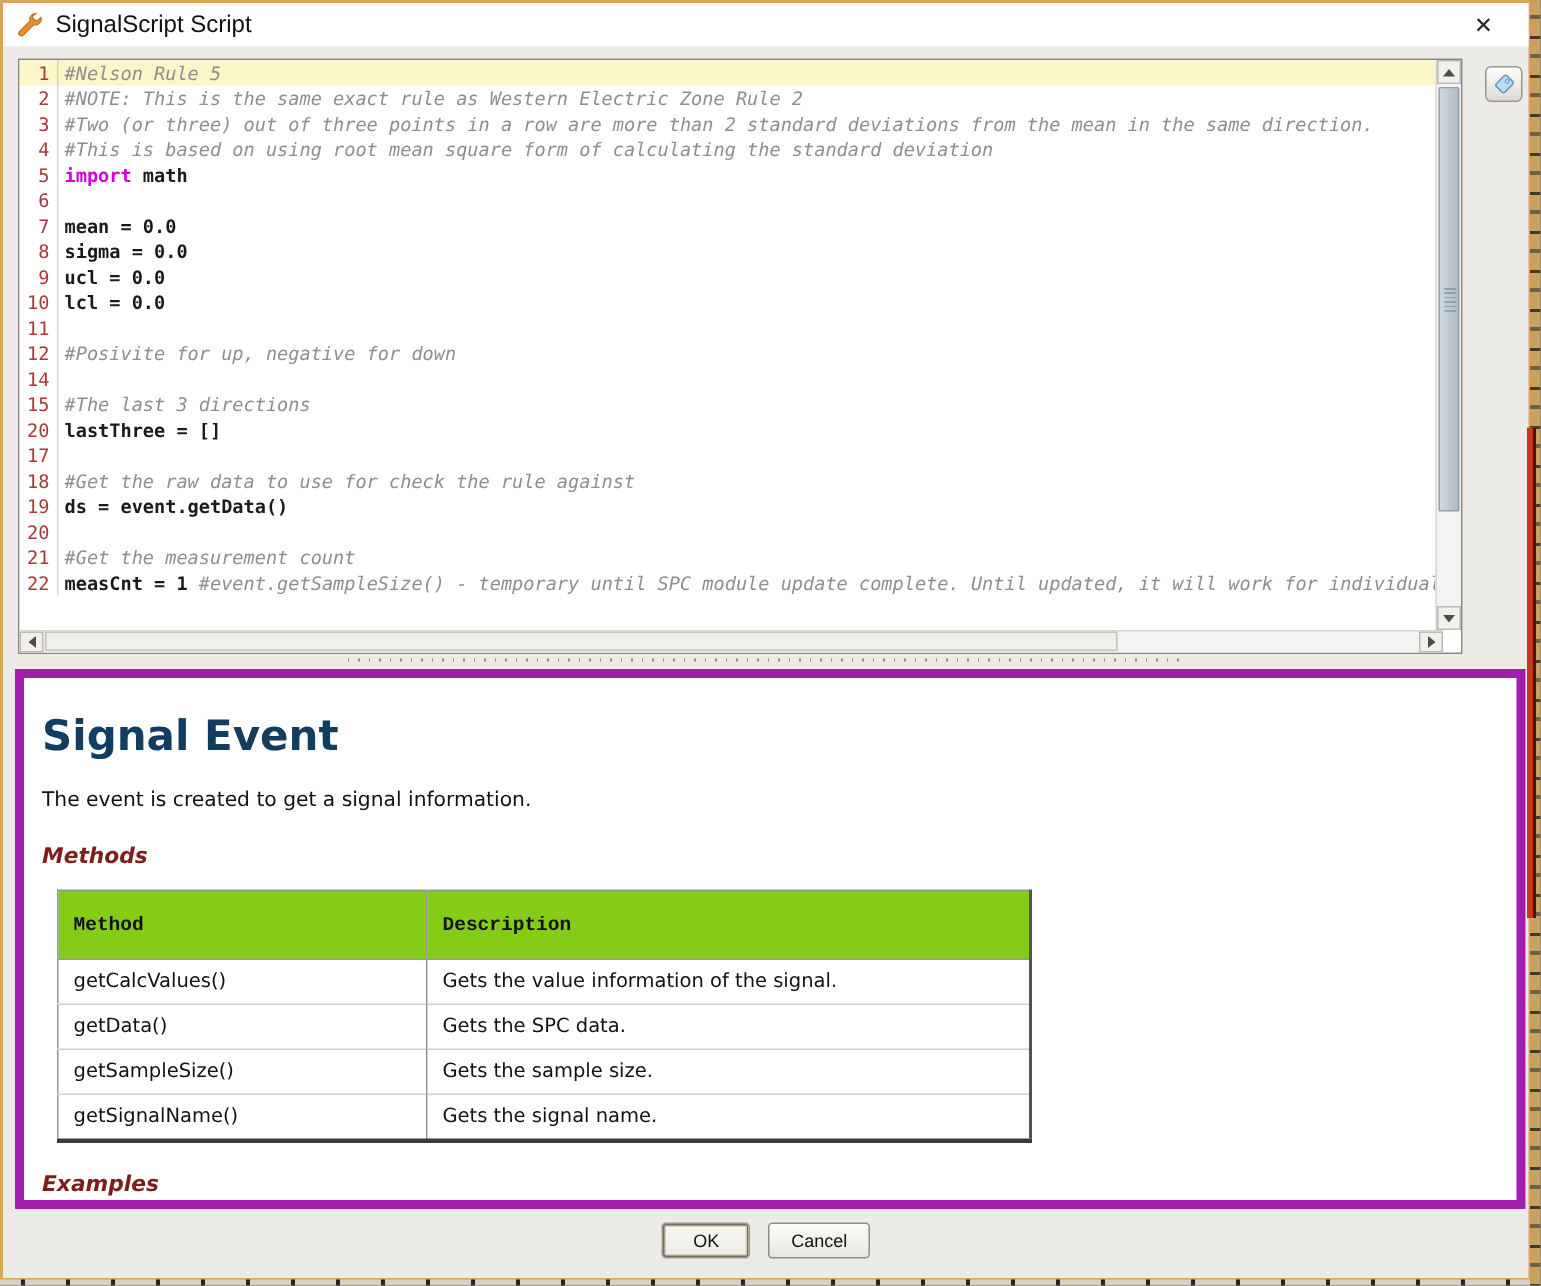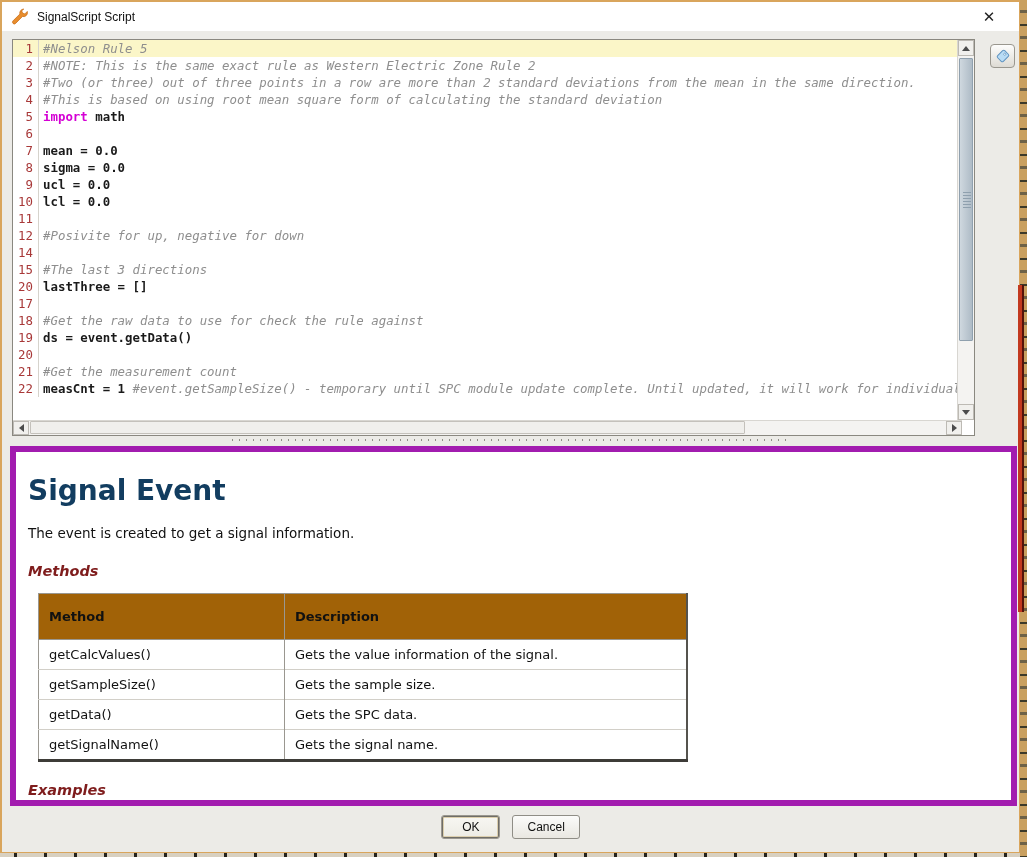--- a/index.html
+++ b/index.html
@@ -15,21 +15,21 @@
                 background:repeating-linear-gradient(180deg,#c9a060 0 10px,#6d6147 10px 13px,#c9a060 13px 24px,#3c3a2a 24px 26px); }
   .edge-red   { position:absolute; left:1018px; top:285px; width:6px; height:327px;
                 background:#c2391f; border-right:2px solid #55130a; }
   .edge-bottom{ position:absolute; left:0; top:853px; width:1020px; height:4px;
                 background:repeating-linear-gradient(90deg,#d8d0c0 0 14px,#26241c 14px 17px,#d8d0c0 17px 30px); }
 
   
   .title-bar { position:absolute; left:0; top:0; width:100%; height:29px; background:#ffffff;
                display:flex; align-items:center; padding:0 8px; }
   .title-bar .w-icon { width:19px; height:19px; margin-right:8px; flex:0 0 auto; }
-  .title-text { font-size:12px; color:#111; }
+  .title-text { font-size:16px; color:#111; }
   .close-btn { position:absolute; right:18px; top:4px; width:24px; height:22px;
                display:flex; align-items:center; justify-content:center;
                font-size:15px; color:#222; cursor:pointer; }
 
   
   .editor { position:absolute; left:10px; top:37px; width:963px; height:397px;
             border:1px solid #8a8880; background:#fff; display:flex; flex-direction:column; }
   .editor-main { flex:1; display:flex; overflow:hidden; }
   .code-scroll { flex:1; overflow:hidden; background:#ffffff; }
   .code-line { display:flex; height:17px; line-height:17px; white-space:pre;
@@ -74,22 +74,22 @@
   
   .doc-panel { position:absolute; left:8px; top:444px; width:1007px; height:360px;
                background:#ffffff; border:6px solid #a21caf; overflow:hidden;
                font-family:"DejaVu Sans", sans-serif; padding:22px 14px 0 12px; }
   .doc-title { color:#123d60; font-size:28px; font-weight:bold; letter-spacing:0; margin-bottom:18px; }
   .doc-intro { font-size:13.5px; color:#111; margin-bottom:22px; }
   .doc-sub   { font-size:14.5px; font-weight:bold; color:#7f1d1d; margin-bottom:14px;font-style:italic; }
   .methods-table { border-collapse:collapse; width:650px; margin-left:10px; margin-bottom:20px;
                    border:1px solid #9a9790; border-right:2px solid #55534e; border-bottom:3px solid #3e3c38;
                    font-size:13px; color:#111; }
-  .methods-table th { background:#a16207; text-align:left; font-weight:bold;
-                      padding:15px 10px; border-bottom:1px solid #9a9790; height:29px; }
+  .methods-table th { background:#84cc16; text-align:left; font-weight:bold;
+                      padding:15px 10px; border-bottom:1px solid #9a9790; height:29px;font-family:Liberation Mono, monospace; }
   .methods-table td { padding:7px 10px; border-top:1px solid #d2cfc8; height:30px; }
   .methods-table th:first-child, .methods-table td:first-child { width:246px; border-right:1px solid #9a9790; }
   .doc-example-code { font-family:"DejaVu Sans Mono", monospace; font-size:13px; color:#111; margin-left:2px; }
 
   
   .footer { position:absolute; left:0; top:813px; width:100%; display:flex; justify-content:center; gap:12px; }
   .btn { height:24px; font-size:12px; font-family:"Liberation Sans", sans-serif; color:#111;
          border:1px solid #8f8d86; border-radius:3px; padding:0 14px;
          background:linear-gradient(180deg,#fbfbfa,#e9e7e1); cursor:pointer; }
   .btn.ok { padding:0 20px; border:1px solid #9a978f;
@@ -182,26 +182,26 @@
           <th>Method</th>
           <th>Description</th>
         </tr>
       </thead>
       <tbody>
           <tr>
             <td>getCalcValues()</td>
             <td>Gets the value information of the signal.</td>
           </tr>
           <tr>
+            <td>getData()</td>
+            <td>Gets the SPC data.</td>
+          </tr>
+          <tr>
             <td>getSampleSize()</td>
             <td>Gets the sample size.</td>
-          </tr>
-          <tr>
-            <td>getData()</td>
-            <td>Gets the SPC data.</td>
           </tr>
           <tr>
             <td>getSignalName()</td>
             <td>Gets the signal name.</td>
           </tr>
         </tbody>
     </table>
     <div class="doc-sub">Examples</div>
     <div class="doc-example-code">name = event.getSignalName()</div>
   </div>

